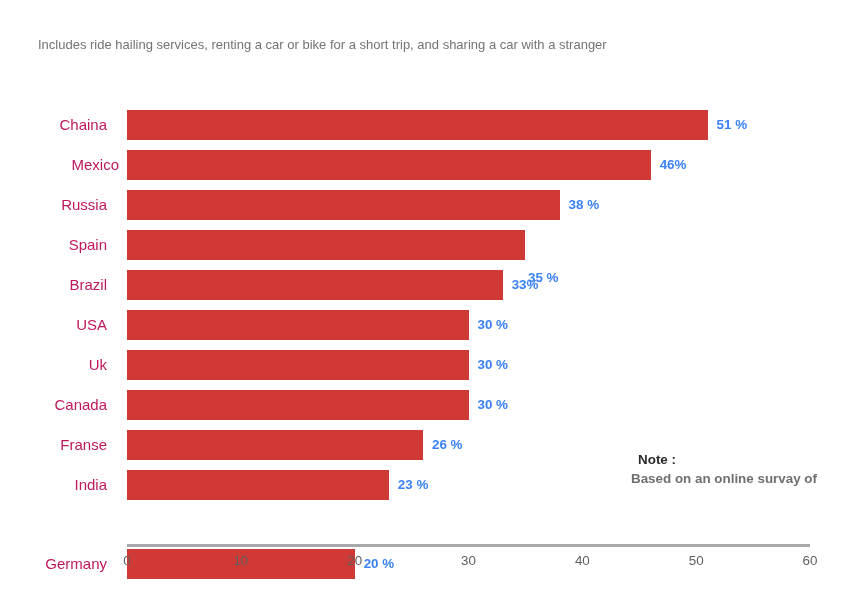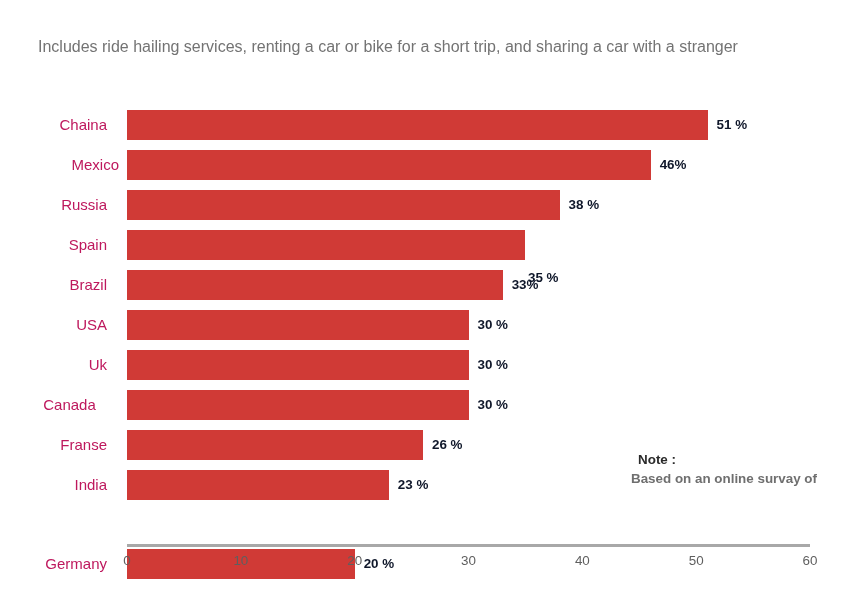--- a/index.html
+++ b/index.html
@@ -26,21 +26,21 @@
   #chart-title {
     font-size: 22.5px;
     font-weight: bold;
     color: #161616;
     letter-spacing: -0.1px;
     line-height: 1.15;
     margin: 0;
     white-space: nowrap;
   }
   #chart-subtitle {
-    font-size: 16px;
+    font-size: 13px;
     font-weight: normal;
     color: #737373;
     margin: 9px 0 0 0;
     line-height: 1.2;
     white-space: nowrap;
   }
 
   
   #plot {
     position: absolute;
@@ -85,21 +85,21 @@
     background: #d2393a;
     background: #d03a36;
   }
   .bar-value {
     position: absolute;
     top: 0;
     height: 30px;
     line-height: 30px;
     font-size: 13.4px;
     font-weight: bold;
-    color: #0f172a;
+    color: #3b82f6;
     white-space: nowrap;
     padding-left: 9px;
   }
 
   
   #axis-line {
     position: absolute;
     left: 127px;
     top: 544px;
     width: 683px;
@@ -192,21 +192,21 @@
         </div>
       </div>
       <div class="row" style="top: 350px;">
         <div class="cat-label" style="left: 0px; right: auto;">Uk</div>
         <div class="bar-wrap">
           <div class="bar" style="width: 341.5px; background: rgb(208, 58, 54);"></div>
           <div class="bar-value" style="left: 341.5px;">30 %</div>
         </div>
       </div>
       <div class="row" style="top: 390px;">
-        <div class="cat-label" style="left: 16px; right: auto; text-align: center;">Canada</div>
+        <div class="cat-label" style="left: 0px; right: auto;">Canada</div>
         <div class="bar-wrap">
           <div class="bar" style="width: 341.5px; background: rgb(208, 58, 54);"></div>
           <div class="bar-value" style="left: 341.5px;">30 %</div>
         </div>
       </div>
       <div class="row" style="top: 430px;">
         <div class="cat-label" style="left: 0px; right: auto;">Franse</div>
         <div class="bar-wrap">
           <div class="bar" style="width: 295.967px; background: rgb(208, 58, 54);"></div>
           <div class="bar-value" style="left: 295.967px;">26 %</div>

